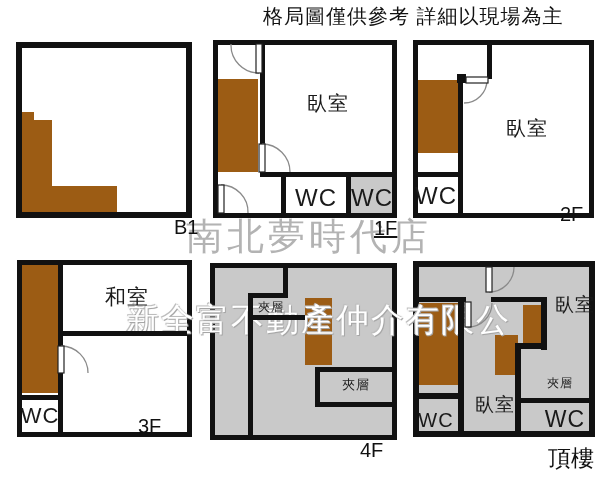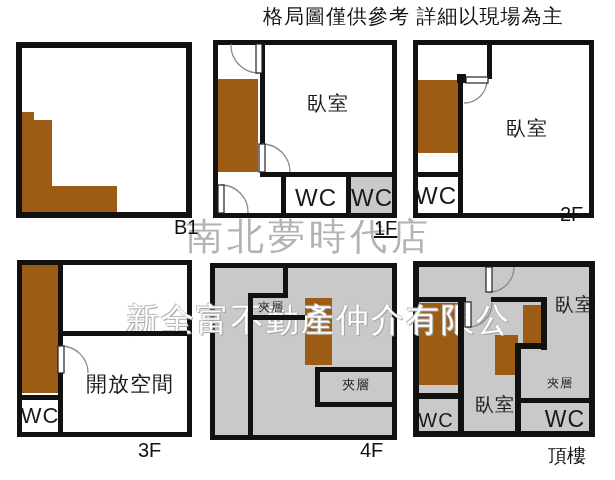--- a/index.html
+++ b/index.html
@@ -7,21 +7,21 @@
          font-family:"Liberation Sans","DejaVu Sans",sans-serif;}
   .panel{position:absolute;background:#fff;border:5px solid #111;box-sizing:border-box;z-index:10;}
   .panel.gray{background:#c9c9c9;}
   .panel.thick{border-width:6px;}
   .wall{position:absolute;background:#111;z-index:40;}
   .fill-brown{position:absolute;background:#9c5c14;z-index:20;}
   .fill-gray{position:absolute;background:#c9c9c9;z-index:20;}
   .room-label{position:absolute;transform:translate(-50%,-50%);z-index:50;color:#1a1a1a;
               white-space:nowrap;letter-spacing:1px;}
   .floor-label{position:absolute;z-index:50;color:#111;font-size:20px;}
-  .floor-label.cjk{font-size:19px;}
+  .floor-label.cjk{font-size:23px;}
   #header-disclaimer{position:absolute;left:263px;top:3px;font-size:20px;color:#111;z-index:50;
                      letter-spacing:1px;}
   .watermark{position:absolute;white-space:nowrap;pointer-events:none;}
   #wm1{left:186px;top:212px;font-size:37px;letter-spacing:4px;color:#b3b3b3;z-index:30;}
   #wm2{left:126px;top:298px;font-size:33px;letter-spacing:2px;color:#ffffff;z-index:30;
        text-shadow:1px 1px 0 #a6a6a6,-1px -1px 0 #bdbdbd,0 0 2px #aaaaaa;}
   #doors{position:absolute;left:0;top:0;z-index:60;pointer-events:none;}
 </style>
 </head>
 <body>
@@ -60,23 +60,23 @@
   <div class="room-label" style="left:527px;top:128px;font-size:20px;">臥室</div>
   <div class="room-label" style="left:436px;top:196px;font-size:24px;">WC</div>
   <div class="floor-label" style="left:560px;top:203px;">2F</div>
 
   <div class="panel" style="left:17px;top:260px;width:175px;height:177px;"></div>
   <div class="fill-brown" style="left:22px;top:265px;width:36px;height:128px;"></div>
   <div class="wall" style="left:58px;top:265px;width:5px;height:81px;"></div>
   <div class="wall" style="left:58px;top:373px;width:5px;height:59px;"></div>
   <div class="wall" style="left:63px;top:331px;width:124px;height:5px;"></div>
   <div class="wall" style="left:22px;top:395px;width:36px;height:5px;"></div>
-  <div class="room-label" style="left:130px;top:384px;font-size:21px;">開放空間</div>
+  <div class="room-label" style="left:127px;top:297px;font-size:21px;">和室</div>
   <div class="room-label" style="left:40px;top:416px;font-size:22px;">WC</div>
-  <div class="floor-label" style="left:138px;top:439px;">3F</div>
+  <div class="floor-label" style="left:138px;top:415px;">3F</div>
 
   <div class="panel gray" style="left:210px;top:263px;width:187px;height:177px;"></div>
   <div class="wall" style="left:283px;top:268px;width:5px;height:30px;"></div>
   <div class="wall" style="left:248px;top:293px;width:40px;height:5px;"></div>
   <div class="wall" style="left:248px;top:293px;width:5px;height:142px;"></div>
   <div class="wall" style="left:248px;top:315px;width:57px;height:5px;"></div>
   <div class="fill-brown" style="left:305px;top:298px;width:27px;height:67px;"></div>
   <div class="wall" style="left:315px;top:367px;width:77px;height:5px;"></div>
   <div class="wall" style="left:315px;top:367px;width:5px;height:40px;"></div>
   <div class="wall" style="left:315px;top:402px;width:77px;height:5px;"></div>

